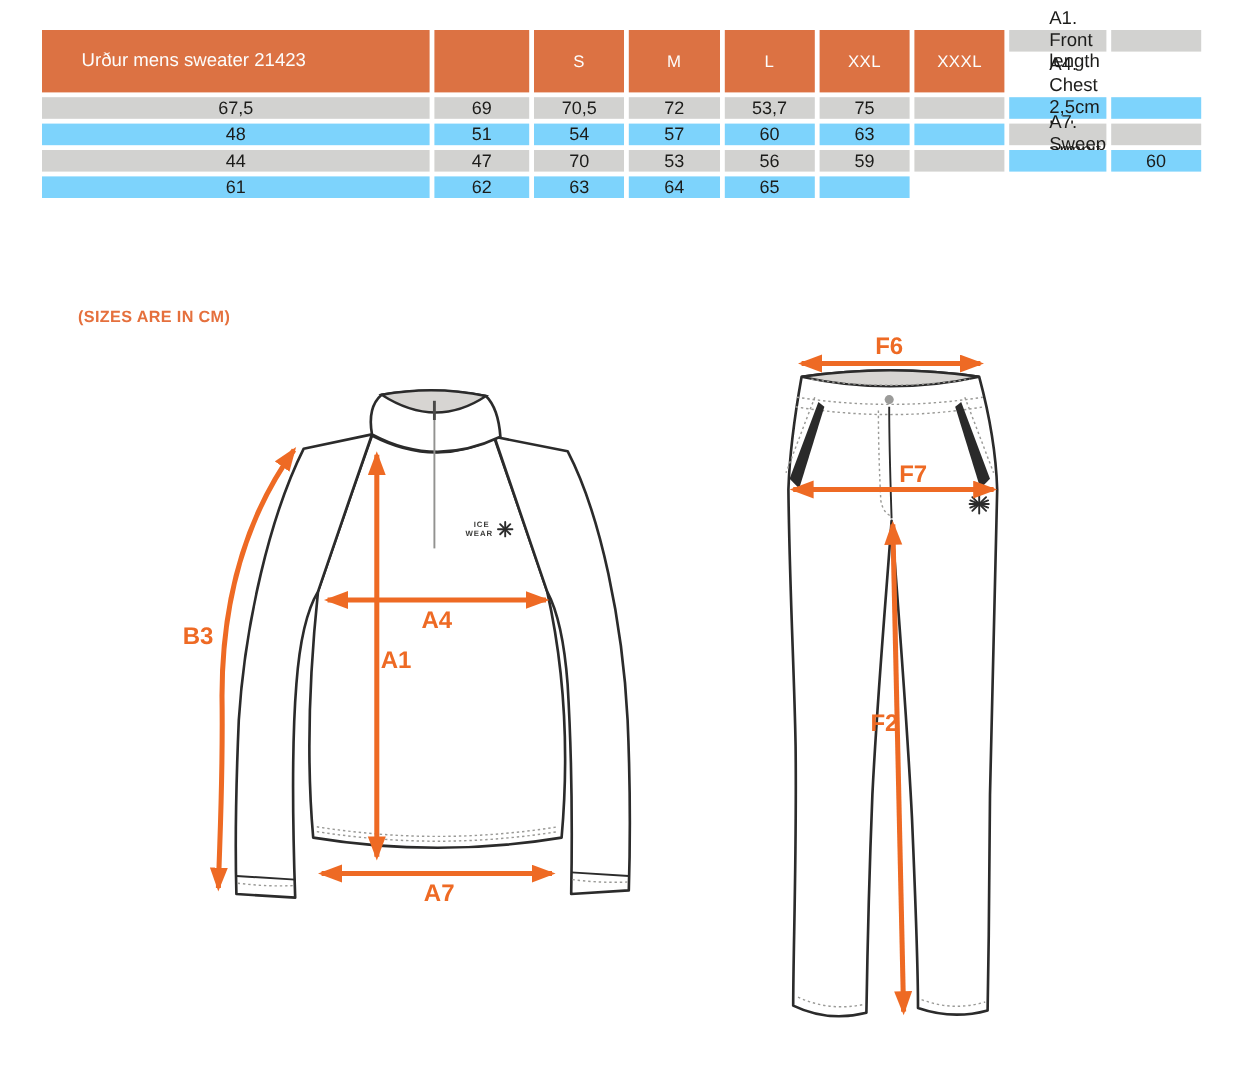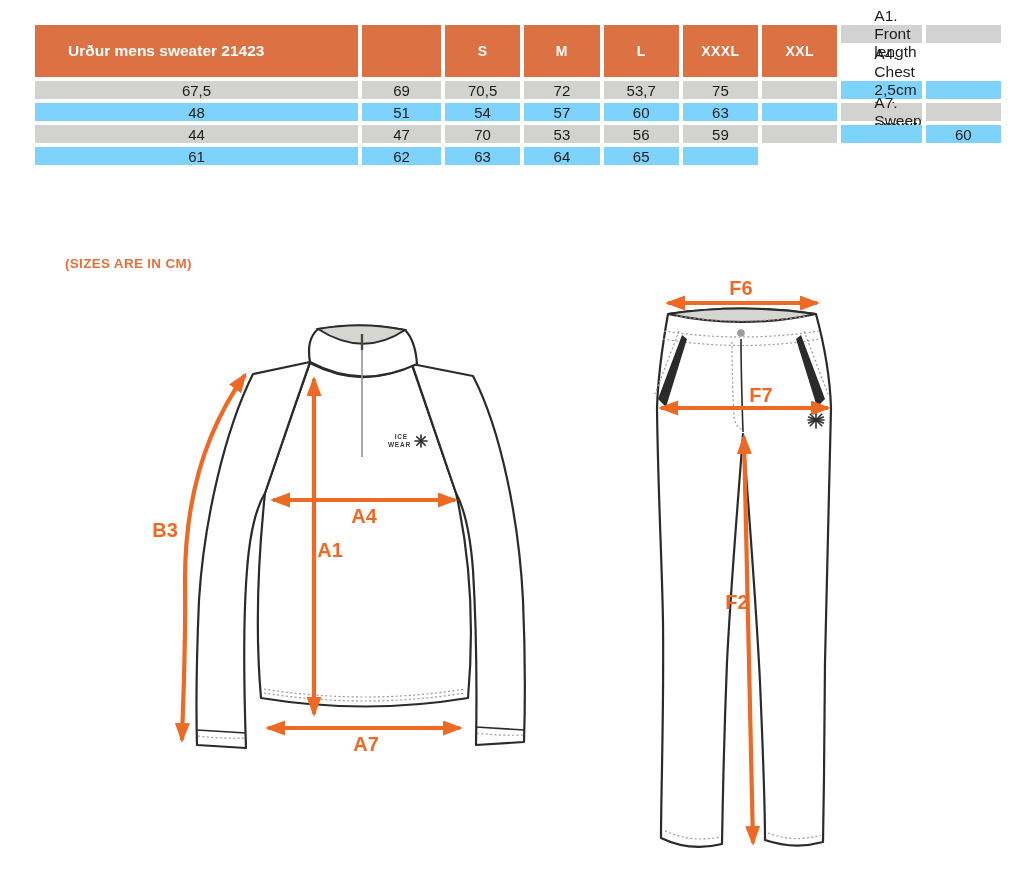--- a/index.html
+++ b/index.html
@@ -5,21 +5,21 @@
   html,body{margin:0;padding:0;background:#ffffff;}
   body{width:1036px;height:892px;position:relative;overflow:hidden;
        font-family:"Liberation Sans",sans-serif;color:#1c1c1a;}
 
   
   .size-table{position:absolute;left:35px;top:25px;width:966px;
     display:grid;grid-template-columns:323px 79px repeat(7,1fr);
     column-gap:4px;row-gap:4px;}
   .cell{display:flex;align-items:center;justify-content:center;
         font-size:15px;}
-  .hrow{height:52px;background:#dc7243;color:#fdfdfc;font-weight:bold;}
+  .hrow{height:52px;background:#dc7243;color:#fdfdfc;font-weight:normal;}
   .h-title{justify-content:flex-start;padding-left:33px;font-size:15.5px;box-sizing:border-box;}
   .h-size{font-size:14px;letter-spacing:.4px;}
   .drow{height:18px;}
   .bg-dark{background:#d2d2d0;}
   .bg-light{background:#7dd3fc;}
   .lbl{justify-content:flex-start;padding-left:33px;box-sizing:border-box;font-size:15.5px;}
 
   
   .cm-note{position:absolute;left:65px;top:256px;color:#e5703d;
     font-size:13.5px;font-weight:bold;letter-spacing:.3px;}
@@ -42,22 +42,22 @@
 </head>
 <body>
 
 <div class="size-table">
 
   <div class="cell hrow h-title">Urður mens sweater 21423</div>
   <div class="cell hrow"></div>
   <div class="cell hrow h-size">S</div>
   <div class="cell hrow h-size">M</div>
   <div class="cell hrow h-size">L</div>
+  <div class="cell hrow h-size">XXL</div>
   <div class="cell hrow h-size">XXXL</div>
-  <div class="cell hrow h-size">XXL</div>
 
   <div class="cell drow bg-dark lbl">A1. Front length</div>
   <div class="cell drow bg-dark"></div>
   <div class="cell drow bg-dark">67,5</div>
   <div class="cell drow bg-dark">69</div>
   <div class="cell drow bg-dark">70,5</div>
   <div class="cell drow bg-dark">72</div>
   <div class="cell drow bg-dark">53,7</div>
   <div class="cell drow bg-dark">75</div>
   <div class="cell drow bg-dark"></div>

